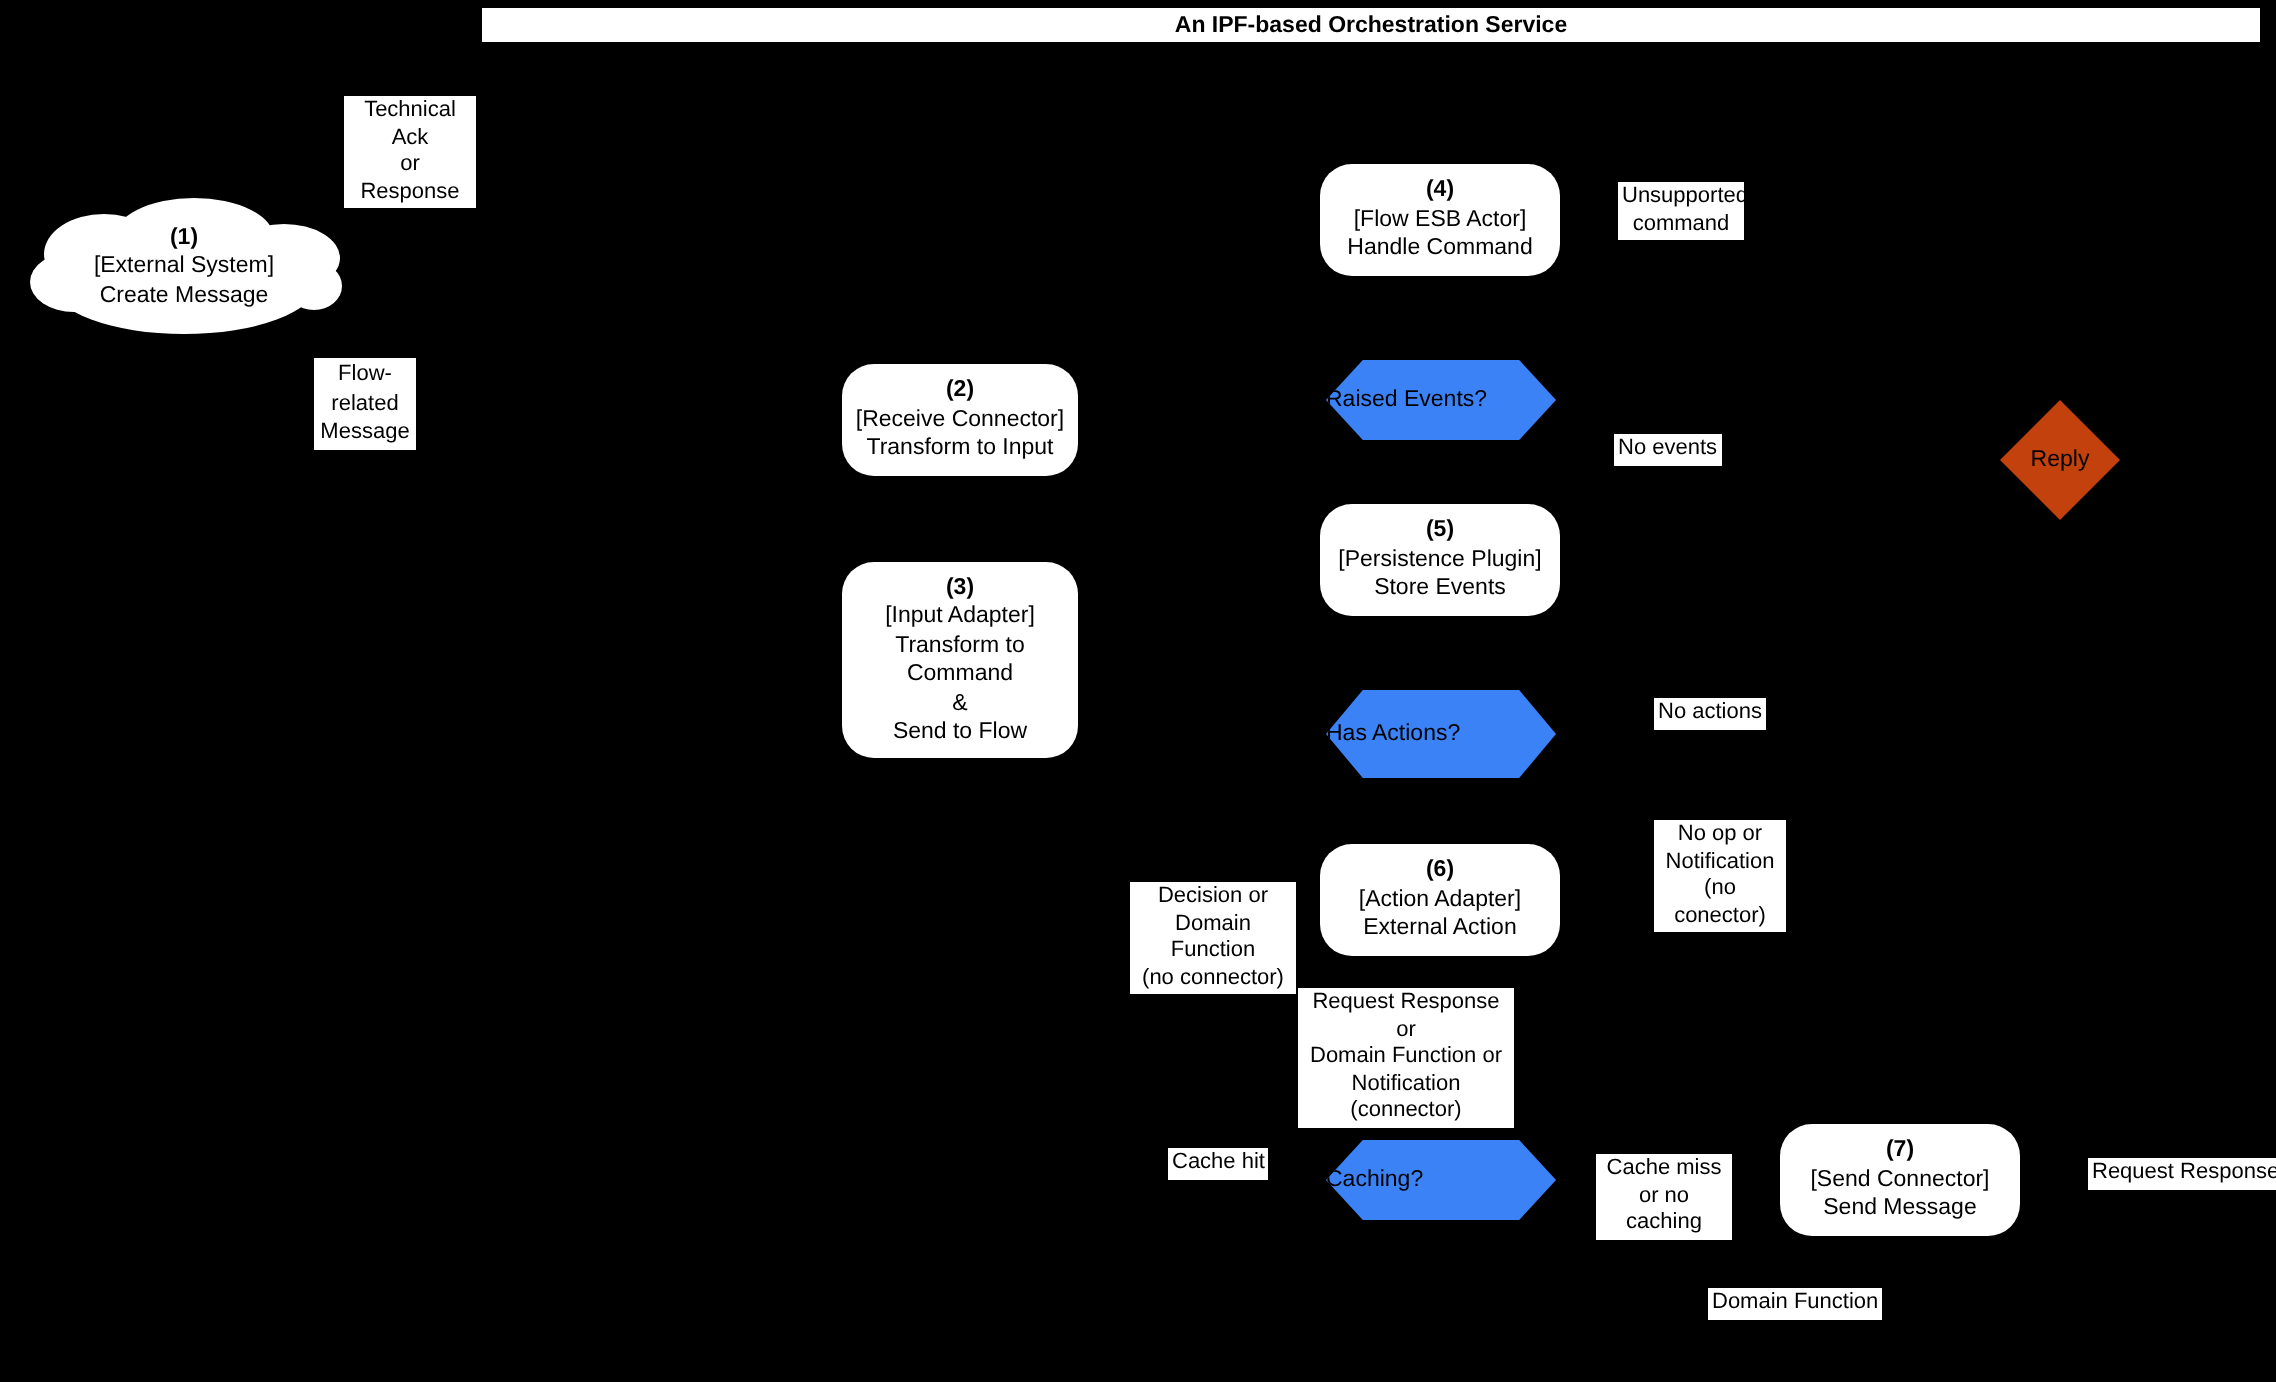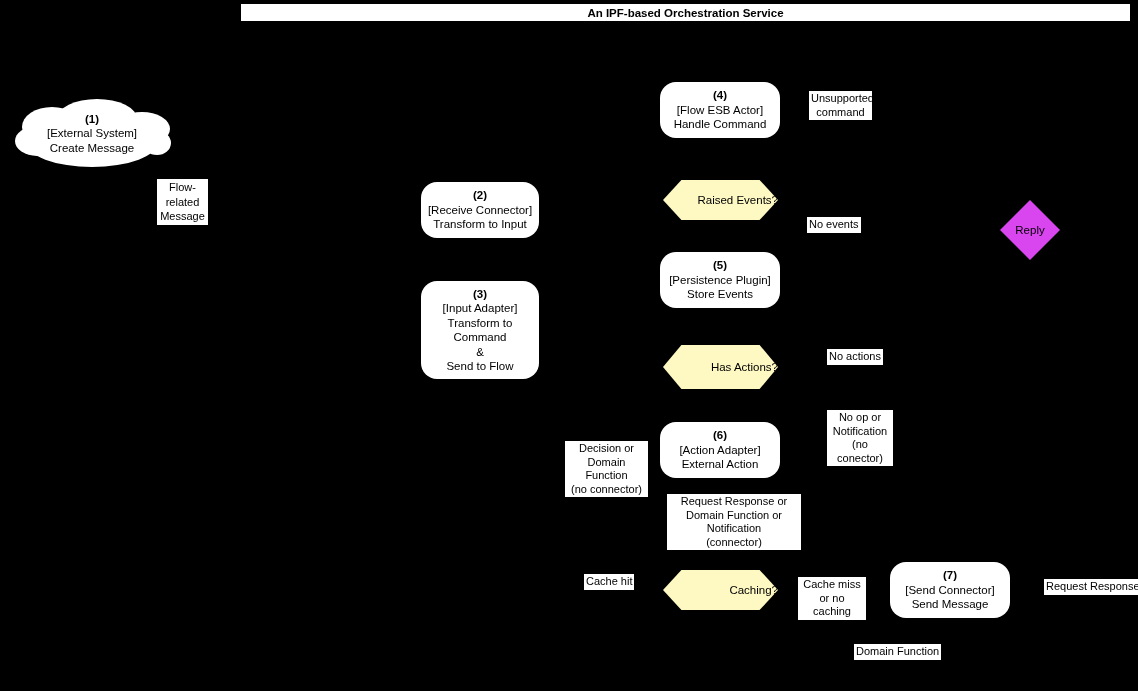--- a/index.html
+++ b/index.html
@@ -19,28 +19,28 @@
 
   .node {
     position:absolute; background:#fff; border-radius:16px;
     display:flex; flex-direction:column; align-items:center; justify-content:center;
     text-align:center; font-size:11.5px; line-height:14.5px;
   }
   .num { font-weight:bold; }
   .body { white-space:pre-line; }
 
   .hex {
-    position:absolute; background:#fef9c3;
-    display:flex; align-items:center; justify-content:flex-end;
+    position:absolute; background:#3b82f6;
+    display:flex; align-items:center; justify-content:flex-start;
     text-align:center; font-size:11.5px;
     clip-path:polygon(0 50%, 16% 0, 84% 0, 100% 50%, 84% 100%, 16% 100%);
   }
 
   .diamond {
-    position:absolute; background:#d946ef;
+    position:absolute; background:#c2410c;
     display:flex; align-items:center; justify-content:center;
     font-size:11.5px;
     clip-path:polygon(50% 0, 100% 50%, 50% 100%, 0 50%);
   }
 
   .lbl {
     position:absolute; background:#fff; font-size:11px; line-height:13.5px;
     text-align:center; white-space:pre-line; padding:1px 2px;
   }
 
@@ -125,41 +125,43 @@
   </div>
 
   <div class="hex" style="left:663px;top:570px;width:115px;height:40px">
     <span>Caching?</span>
   </div>
 
   <div class="diamond" style="left:1000px;top:200px;width:60px;height:60px">
     <span>Reply</span>
   </div>
 
+  <div class="lbl" style="left:172px;top:48px;width:66px">Technical Ack
+or Response</div>
 
   <div class="lbl" style="left:157px;top:179px;width:51px;line-height:14.5px">Flow-
 related
 Message</div>
 
   <div class="lbl" style="left:809px;top:91px;width:63px">Unsupported
 command</div>
 
   <div class="lbl" style="left:807px;top:217px">No events</div>
 
   <div class="lbl" style="left:827px;top:349px">No actions</div>
 
   <div class="lbl" style="left:565px;top:441px;width:83px">Decision or
 Domain Function
 (no connector)</div>
 
   <div class="lbl" style="left:827px;top:410px;width:66px">No op or
 Notification
 (no conector)</div>
 
-  <div class="lbl" style="left:667px;top:494px;width:134px">Request Response or
+  <div class="lbl" style="left:649px;top:494px;width:108px">Request Response or
 Domain Function or
 Notification
 (connector)</div>
 
   <div class="lbl" style="left:584px;top:574px">Cache hit</div>
 
   <div class="lbl" style="left:798px;top:577px;width:68px">Cache miss
 or no caching</div>
 
   <div class="lbl" style="left:1044px;top:579px;white-space:nowrap">Request Response</div>

